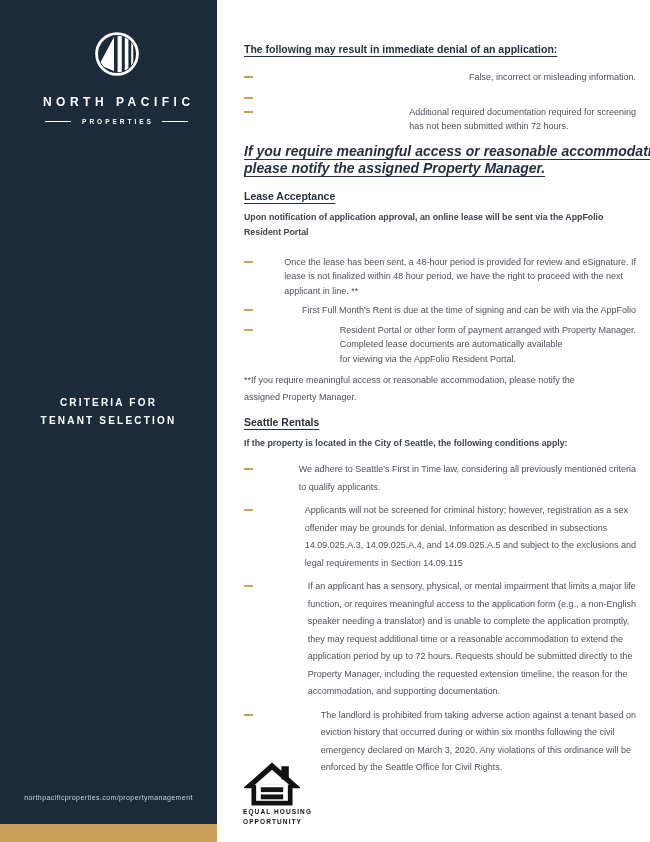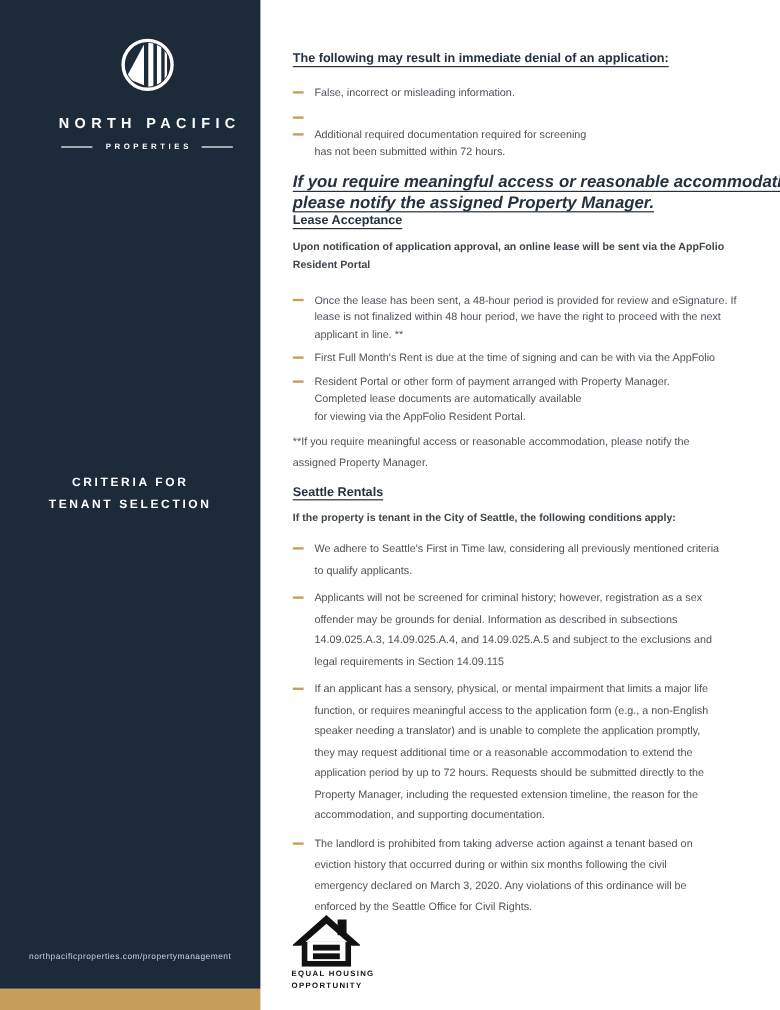--- a/index.html
+++ b/index.html
@@ -15,21 +15,21 @@
   .sidebar {
     position: absolute; left: 0; top: 0;
     width: 217px; height: 824px;
     background: #1c2a3a;
   }
   .gold-bar {
     position: absolute; left: 0; top: 824px;
     width: 217px; height: 18px;
     background: #c6a05a;
   }
-  .logo-block { position: absolute; top: 30px; left: 14px; width: 100%; text-align: center; }
+  .logo-block { position: absolute; top: 30px; left: 8px; width: 100%; text-align: center; }
   .logo-mark { width: 48px; height: 48px; display: inline-block; }
   .brand-name {
     margin-top: 13px;
     color: #ffffff; font-size: 12px; font-weight: bold;
     letter-spacing: 4.5px; text-indent: 4.5px;
   }
   .brand-sub-row {
     margin-top: 9px;
     display: flex; align-items: center; justify-content: center; gap: 8px;
   }
@@ -56,34 +56,34 @@
     width: 392px; padding-top: 42px;
     color: #4c525a;
   }
   .section-heading {
     color: #25313f; font-size: 10.5px; font-weight: bold;
     text-decoration: underline; text-underline-offset: 2.5px;
     line-height: 15px;
   }
   .h-denial { margin-bottom: 13px; }
   ul { list-style: none; }
-  li { display: flex; align-items: flex-start; margin-bottom: 6px; }
+  li { display: flex; align-items: flex-start; margin-bottom: 6px; justify-content: space-between; }
   .dash {
     flex: none; width: 9px; height: 2px;
     background: #c6a05a; margin-top: 6px; margin-right: 9px;
   }
   .li-text { white-space: pre; font-size: 9px; line-height: 14.5px; color: #4c525a; }
 
   .notice {
     margin-top: 9px;
     color: #25313f; font-size: 14px; font-weight: bold; font-style: italic;
     text-decoration: underline; text-underline-offset: 2.5px;
     line-height: 17px; white-space: pre;
   }
-  .h-lease { }
+  .h-lease { margin-top: 12px; }
   .intro {
     margin-top: 6px;
     font-size: 8.8px; font-weight: bold; color: #3f454c;
     line-height: 15px; white-space: pre;
   }
   .lease-list { margin-top: 15px; }
   .lease-list li { margin-bottom: 5px; }
   .footnote {
     margin-top: 6px;
     font-size: 9px; color: #4c525a; line-height: 17px; white-space: pre;
@@ -180,21 +180,21 @@
       <span class="dash"></span>
       <span class="li-text">Resident Portal or other form of payment arranged with Property Manager.
 Completed lease documents are automatically available
 for viewing via the AppFolio Resident Portal.</span>
     </li>
   </ul>
   <div class="footnote">**If you require meaningful access or reasonable accommodation, please notify the
 assigned Property Manager.</div>
 
   <div class="section-heading h-seattle">Seattle Rentals</div>
-  <div class="intro">If the property is tenant in the City of Seattle, the following conditions apply:</div>
+  <div class="intro">If the property is located in the City of Seattle, the following conditions apply:</div>
   <ul class="seattle-list">
     <li>
       <span class="dash"></span>
       <span class="li-text">We adhere to Seattle's First in Time law, considering all previously mentioned criteria
 to qualify applicants.</span>
     </li>
     <li>
       <span class="dash"></span>
       <span class="li-text">Applicants will not be screened for criminal history; however, registration as a sex
 offender may be grounds for denial. Information as described in subsections

